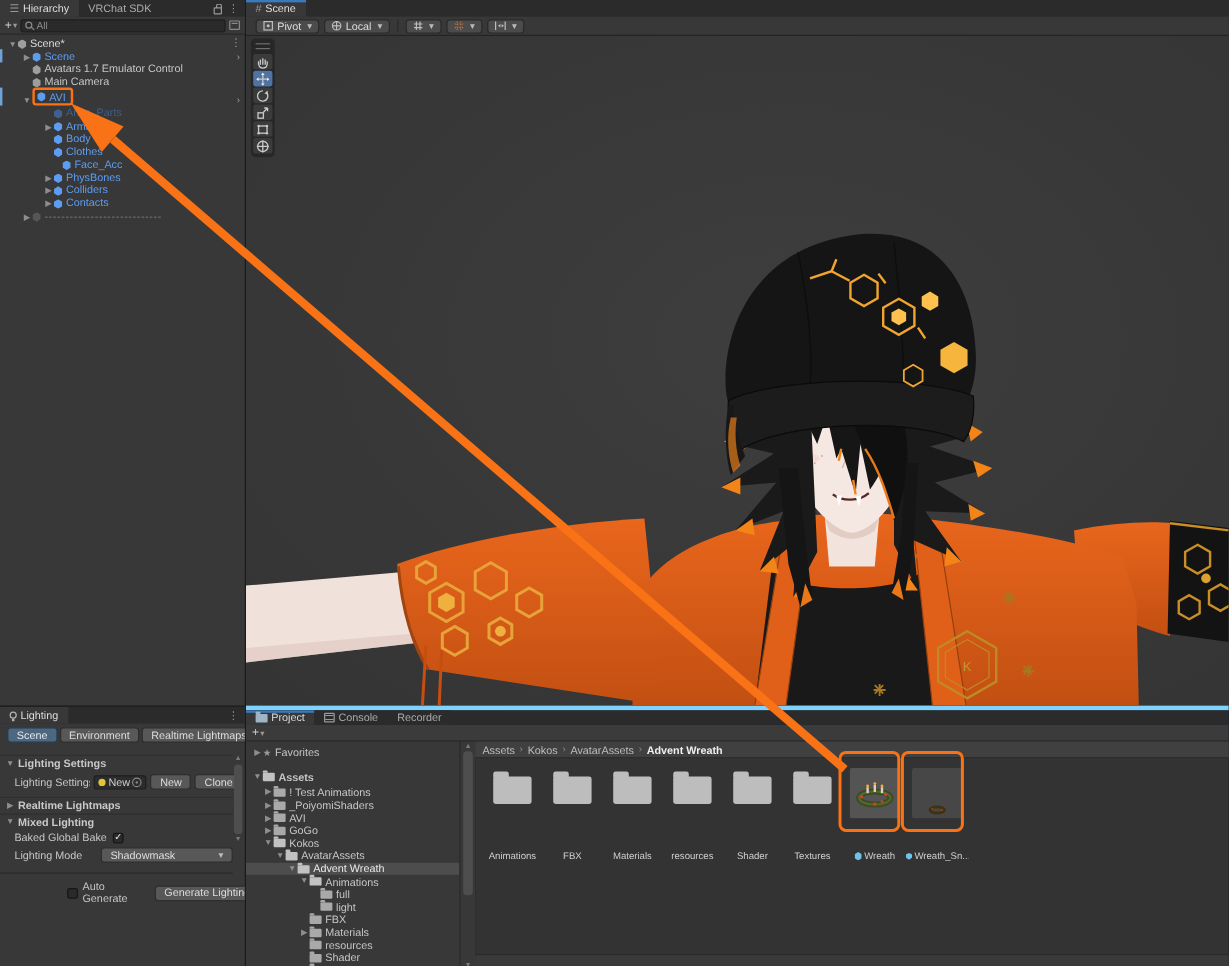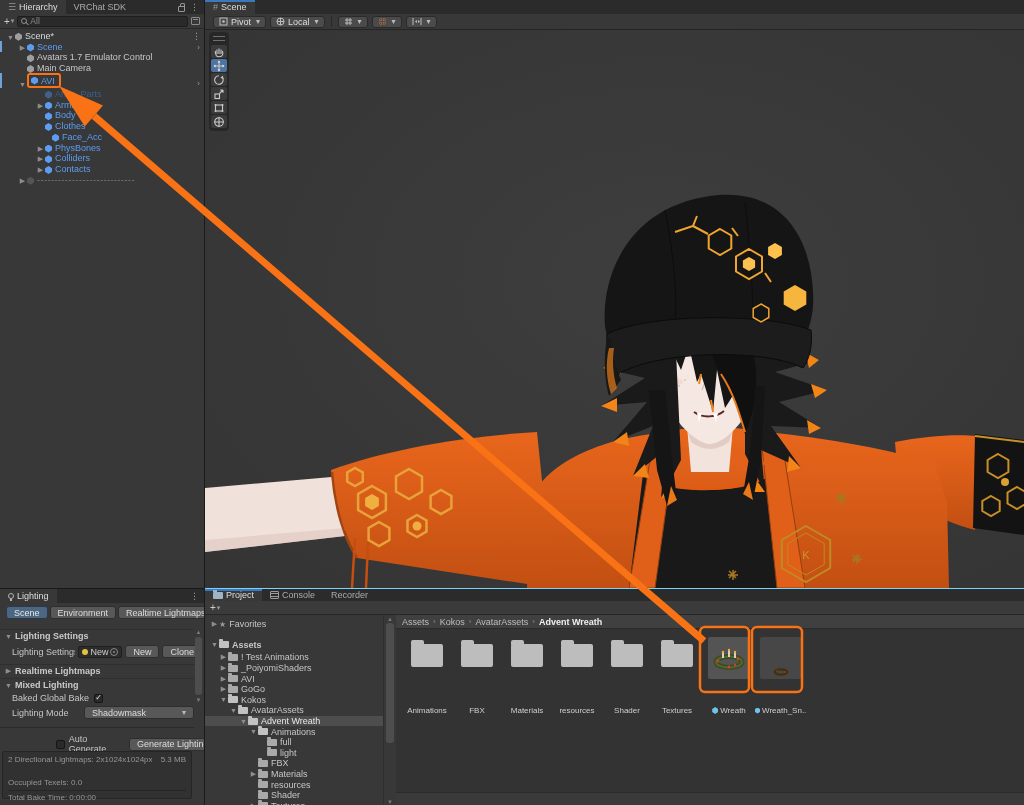--- a/index.html
+++ b/index.html
@@ -77,21 +77,21 @@
   .stoolbar .btn{height:12px;background:#4B4B4B;border-color:#2A2A2A;padding:0 5px;}
   .sep{width:1px;height:11px;background:#2A2A2A;margin:0 2px;}
   #viewport{position:absolute;left:0;top:30px;width:819px;height:558px;background:radial-gradient(ellipse at 55% 45%,#3E3E3E 0%,#383838 55%,#343434 100%);overflow:hidden;}
   #toolstrip{position:absolute;left:4px;top:2px;width:20px;background:#242424cc;border-radius:4px;padding:2px 2px 3px 2px;display:flex;flex-direction:column;align-items:center;gap:1px;}
   .grip{width:12px;height:5px;border-top:1px solid #6E6E6E;border-bottom:1px solid #6E6E6E;margin:2px 0 3px 0;}
   .tbtn{width:16px;height:13px;border-radius:2px;background:#3B3B3B;display:flex;align-items:center;justify-content:center;}
   .tbtn.sel{background:#4F74A2;}
   .tico{stroke:#C9C9C9;fill:none;stroke-width:1.1;}
 
   
-  #proj{left:205px;top:588px;width:819px;height:217px;background:#0f172a;border-top:1px solid #7dd3fc;}
+  #proj{left:205px;top:588px;width:819px;height:217px;background:#0f172a;border-top:4px solid #7dd3fc;}
   .pfoldericon{width:10px;height:7px;background:#9FB4C4;border-radius:1px;position:relative;}
   .pfoldericon::before{content:"";position:absolute;top:-2px;left:0;width:4px;height:2px;background:inherit;}
   .consicon{width:9px;height:8px;border:1px solid #999;border-radius:1px;background:repeating-linear-gradient(#0000 0 1px,#999 1px 2px,#0000 2px 3px);}
   .ptoolbar{position:absolute;left:0;top:12px;width:819px;height:14px;background:#3B3B3B;border-bottom:1px solid #272727;display:flex;align-items:center;padding:0 5px;}
   #ptree{position:absolute;left:0;top:26px;width:178px;height:191px;background:#383838;overflow:hidden;}
   .prow{display:flex;align-items:center;height:10.6px;font-size:9px;position:relative;white-space:nowrap;color:#C6C6C6;}
   .prow.sel{background:#4D4D4D;}
   #pscroll{position:absolute;left:178px;top:26px;width:13px;height:191px;background:#383838;border-left:1px solid #2E2E2E;color:#7A7A7A;font-size:6px;text-align:center;}
   #pscroll .pthumb{position:absolute;left:2px;top:8px;width:8px;height:120px;background:#4E4E4E;border-radius:3px;}
   #pcontent{position:absolute;left:191px;top:26px;right:0;height:191px;background:#333333;}
@@ -260,28 +260,20 @@
           <span>Shadowmask</span>
         </span>
     </div>
     <div style="position:absolute;left:0;top:138px;width:194px;border-top:1px solid #2A2A2A"></div>
     <div class="lrow" style="left:56px;top:145px;gap:4px;width:160px">
       <span class="chk"></span>
       <span>Auto Generate</span>
       <span class="btn" style="width:90px;overflow:hidden">
           <span style="white-space:nowrap">Generate Lighting</span>
         </span>
-    </div>
-    <div class="statbox">
-      <div style="display:flex;justify-content:space-between">
-        <span>2 Directional Lightmaps: 2x1024x1024px</span>
-        <span>5.3 MB</span>
-      </div>
-      <div style="margin-top:14px">Occupied Texels: 0.0</div>
-      <div style="margin-top:3px;border-top:1px solid #262626;padding-top:2px">Total Bake Time: 0:00:00</div>
     </div>
     <div class="scrollcol" style="top:40px;height:96px">
       <span>▲</span>
       <div class="thumbv" style="height:58px"></div>
       <span>▼</span>
     </div>
   </div>
 
   <div id="scene" class="abs">
     <div class="tabbar">

